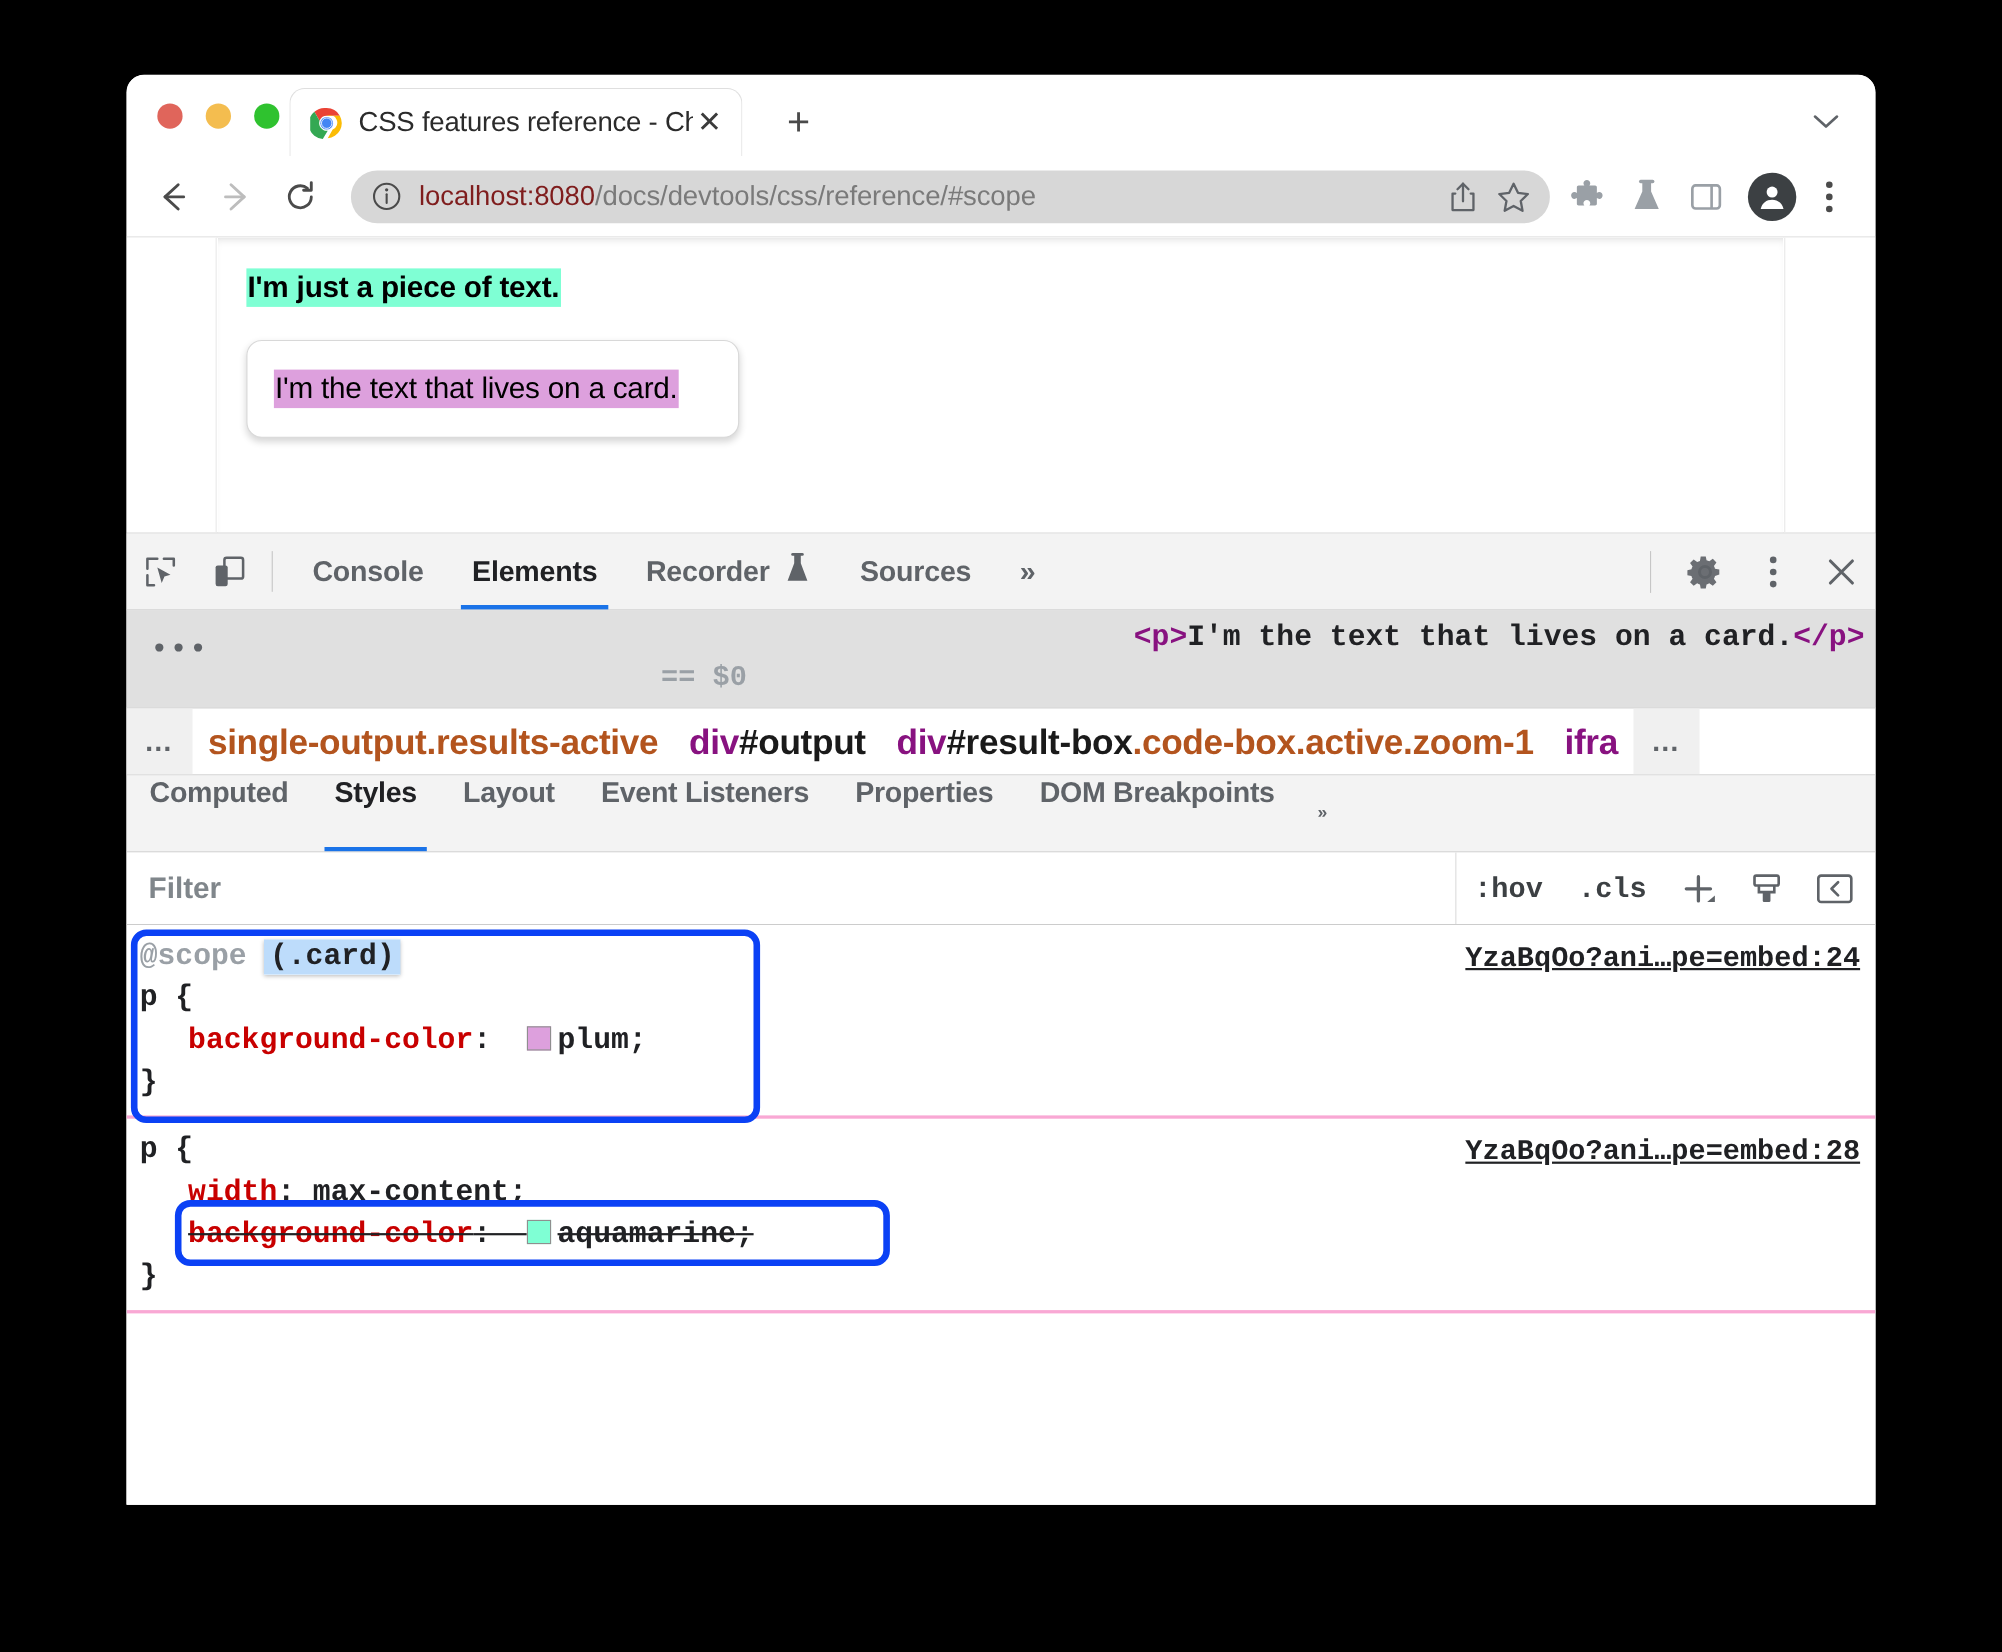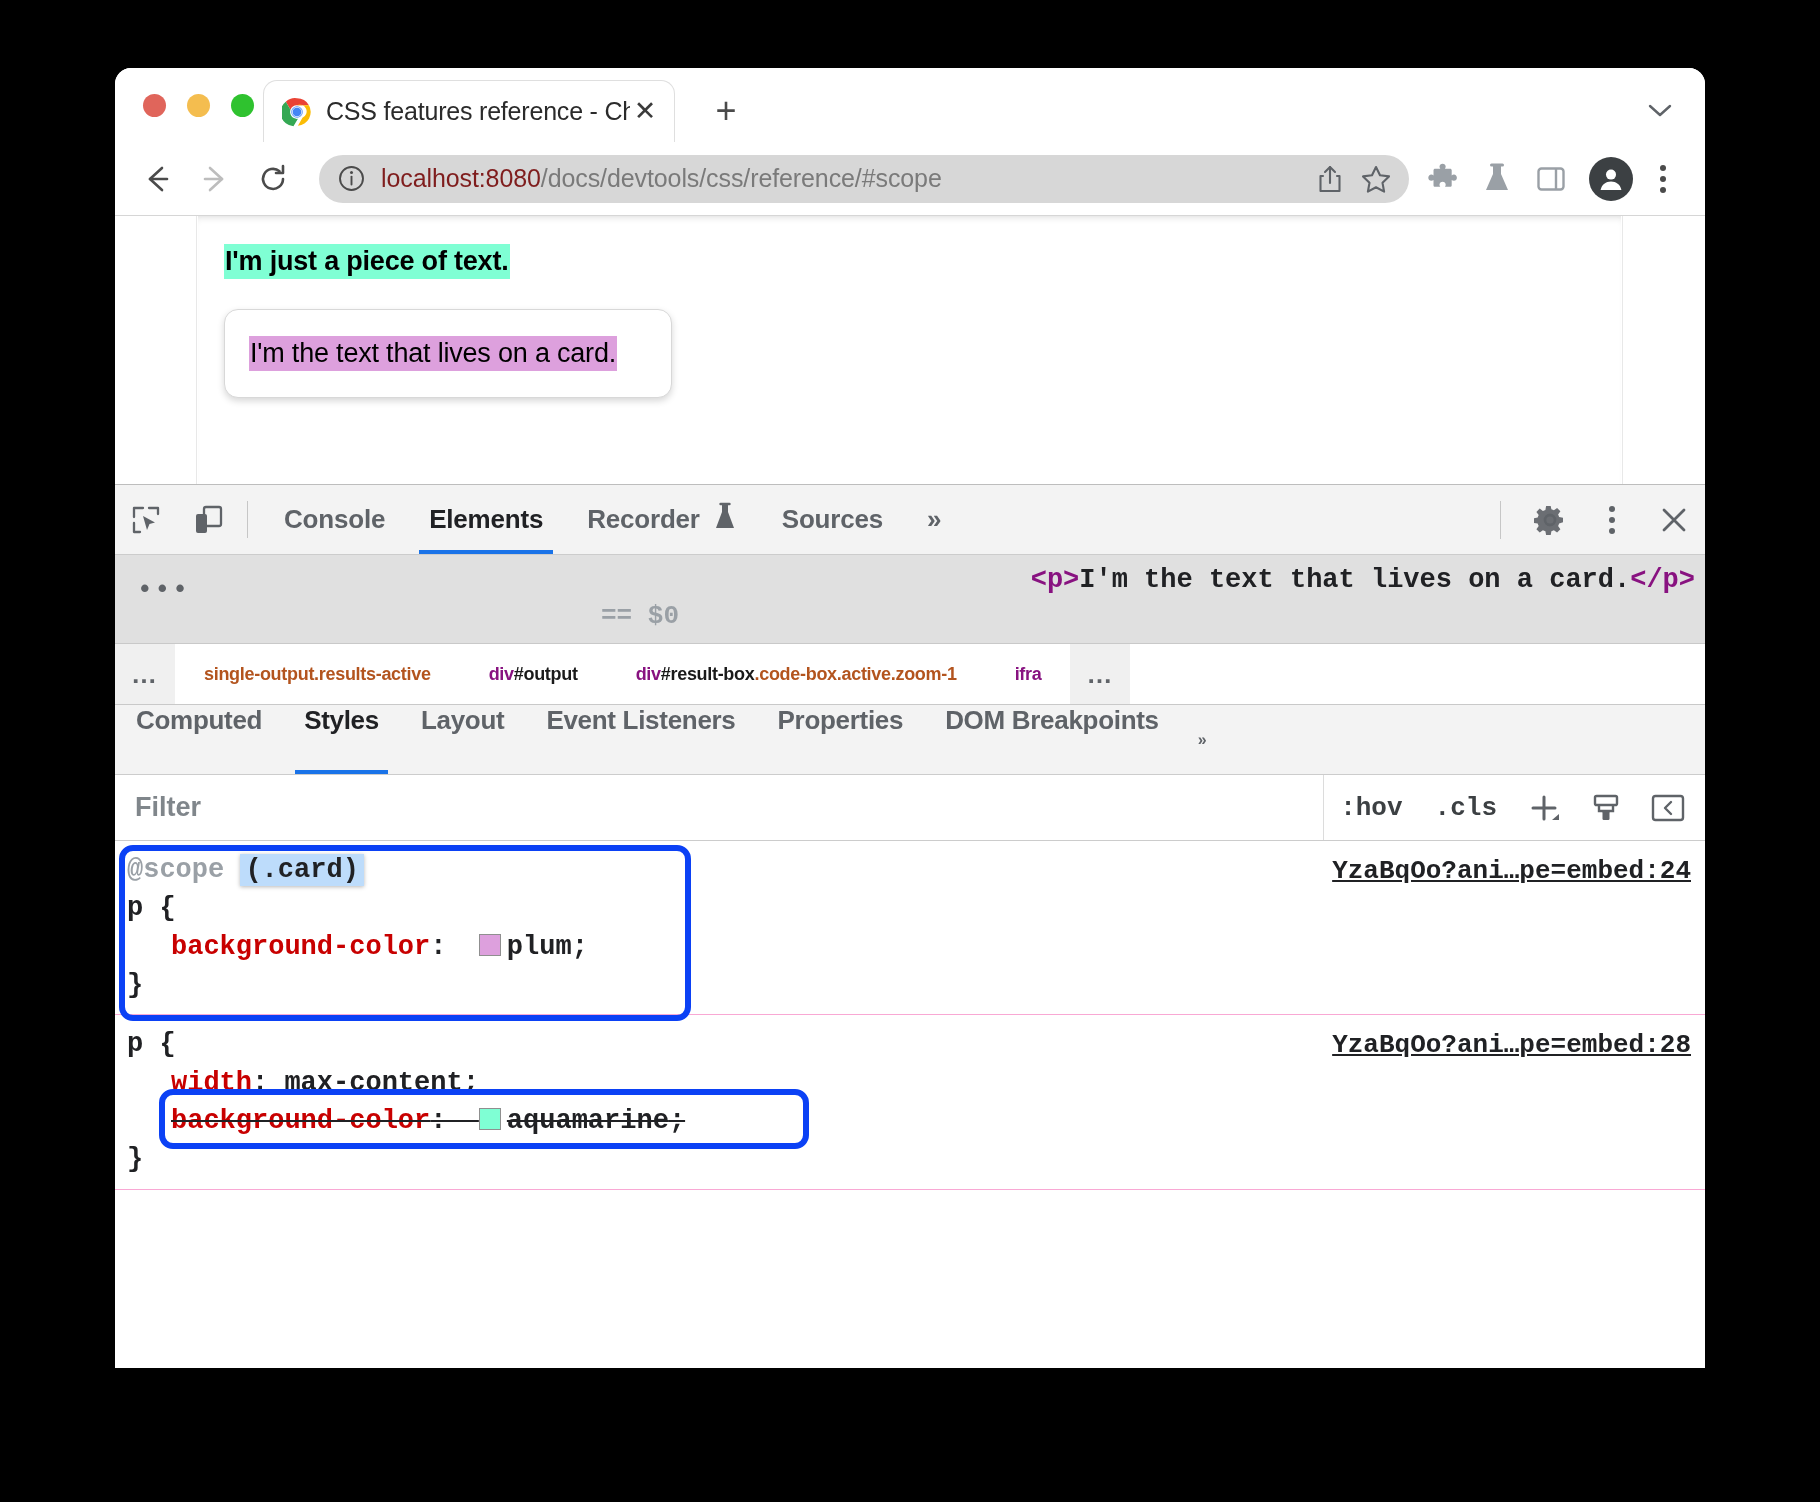--- a/index.html
+++ b/index.html
@@ -299,22 +299,22 @@
     padding: 0 16px;
     color: #5f6368;
     font-size: 26px;
     letter-spacing: 2px;
     background: #f0f0f0;
     align-self: stretch;
     display: flex; align-items: center;
   }
   .bc-item {
     flex: 0 0 auto;
-    padding: 0 29px;
-    font-size: 18px;
+    padding: 0 14px;
+    font-size: 32px;
     letter-spacing: -0.3px;
     font-family: "Liberation Sans", sans-serif;
   }
   .bc-tag { color: #881280; }
   .bc-cls { color: #b3541e; }
   .bc-id { color: #1a1a1a; }
 
   
   #styles-tabs {
     flex: 0 0 70px;
@@ -382,21 +382,21 @@
     font-family: "Liberation Mono", monospace;
     font-size: 27px;
     line-height: 1.42;
     position: relative;
     overflow: hidden;
     min-height: 0;
   }
   .rule-block {
     position: relative;
     padding: 10px 0 10px 12px;
-    border-bottom: 1px solid #f9a8d4;
+    border-bottom: 3px solid #f9a8d4;
   }
   .rule-line { white-space: nowrap; color: #202124; }
   .indent { padding-left: 44px; }
   .at-rule { color: #9aa0a6; }
   .scope-pill {
     background: #bddcfb;
     color: #202124;
     padding: 1px 5px;
     box-shadow: 0 1px 4px rgba(0,0,0,0.28);
   }

